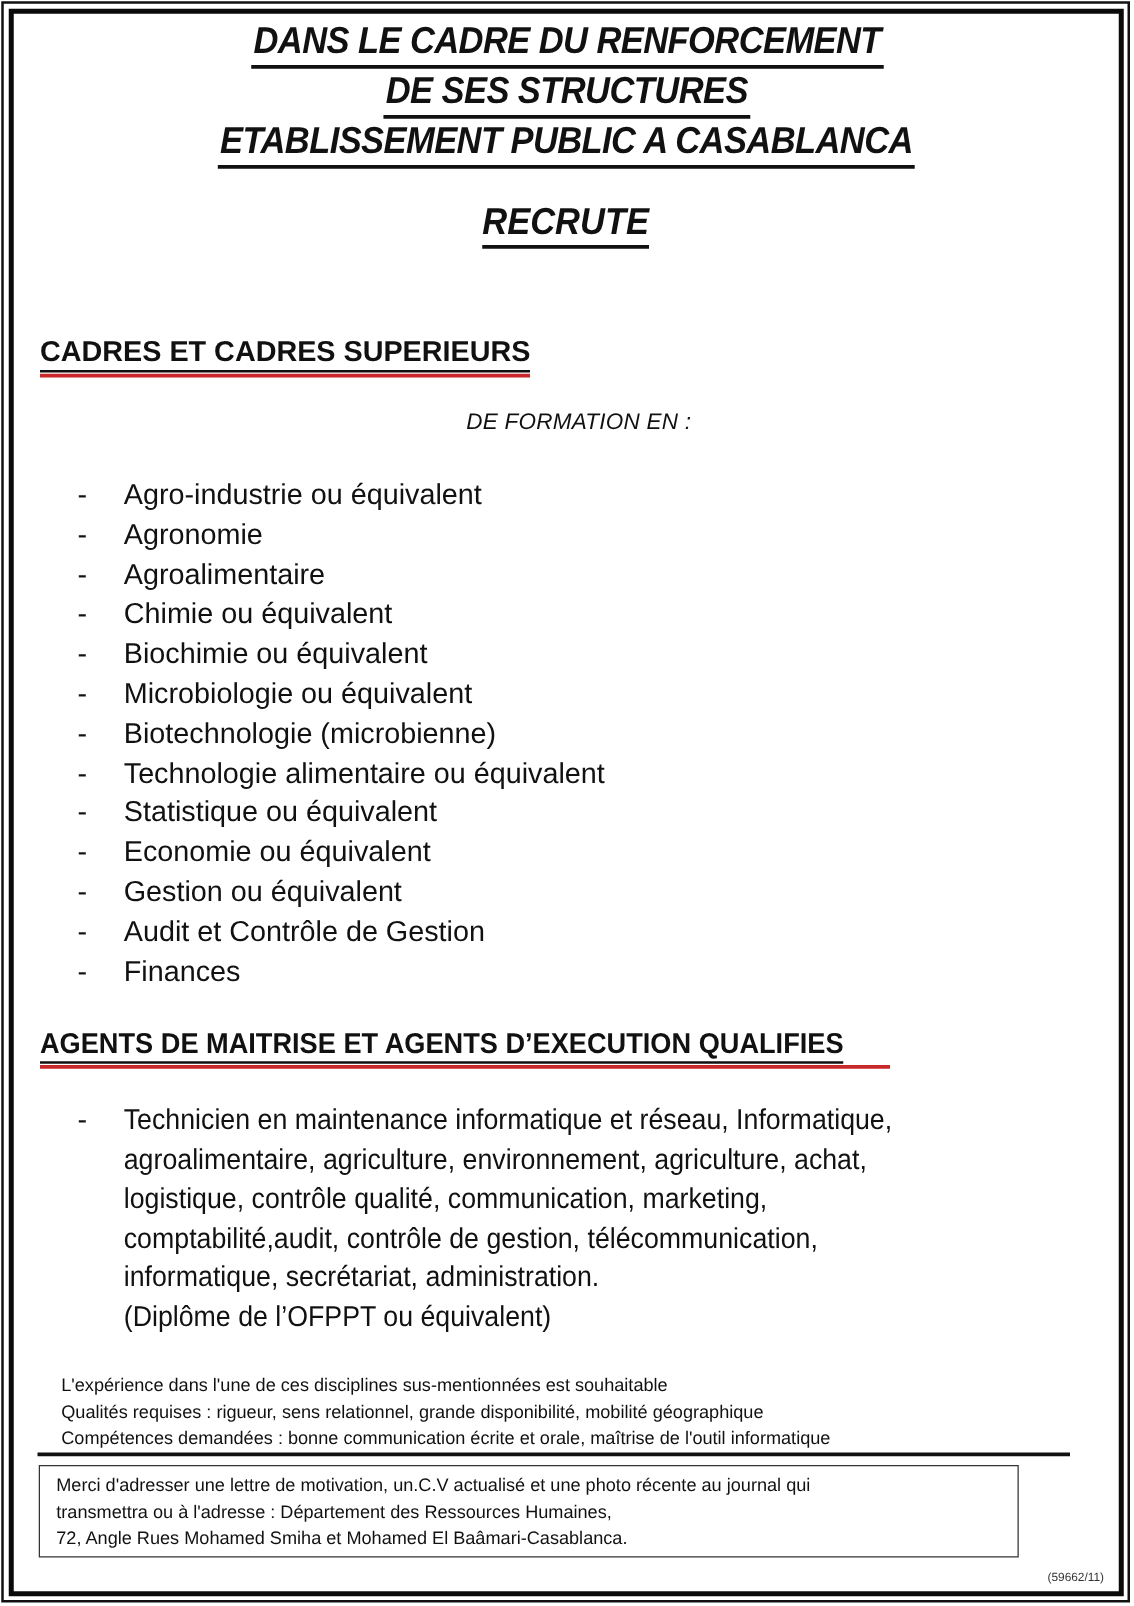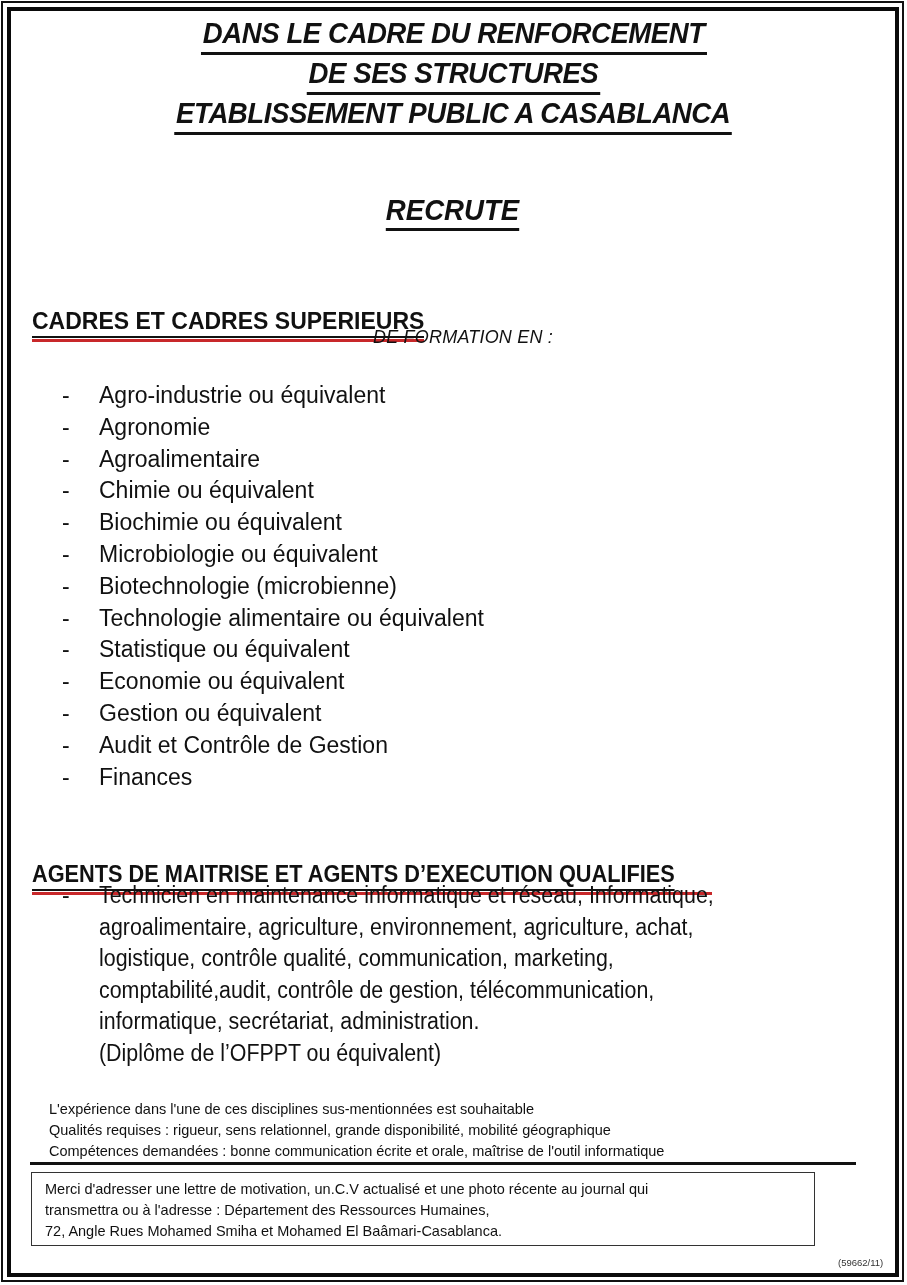--- a/index.html
+++ b/index.html
@@ -15,29 +15,28 @@
     position: absolute; left: 7px; top: 7px; width: 892px; height: 1270px;
     border: 4px solid #0a0a0a; box-sizing: border-box;
   }
   .title-block { position: absolute; left: 0; top: 14px; width: 907px; text-align: center; }
   .title-line {
     display: inline-block; font-weight: bold; font-style: italic; font-size: 30px;
     letter-spacing: -0.5px; line-height: 38px; border-bottom: 3px solid #111;
     transform: scaleX(0.92); margin: 0 0 2px 0; padding: 0 2px;
   }
   .title-row { height: 40px; }
-  .recrute { position: absolute; left: 0; top: 160px; width: 906px; text-align: center; margin-top: 32px; }
+  .recrute { position: absolute; left: 0; top: 160px; width: 906px; text-align: center; }
   .recrute span {
     display: inline-block; font-weight: bold; font-style: italic; font-size: 30px;
     border-bottom: 3px solid #111; line-height: 36px; transform: scaleX(0.92);
   }
   .section-heading {
     position: absolute; left: 32px; font-weight: bold; font-size: 23px; line-height: 28px;
     color: #111;
-    margin-top: 40px;
   }
   .section-heading .txt { display: inline-block; border-bottom: 2px solid #111; padding-bottom: 1px; }
   .section-heading .red { height: 3px; background: #c8282a; margin-top: 1px; }
   .sec1 { top: 267px; }
   .sec2 { top: 820px; }
   .sec2 .txt { transform: scaleX(0.945); transform-origin: left; }
   .formation { position: absolute; left: 373px; top: 327px; font-size: 18px; letter-spacing: 0.2px; font-style: italic; }
   .list { position: absolute; left: 62px; top: 380px; list-style: none; margin: 0; padding: 0; }
   .list li { height: 31.8px; font-size: 23px; line-height: 31px; white-space: nowrap; position: relative; }
   .list .dash { position: absolute; left: 0; top: 0; width: 20px; }

